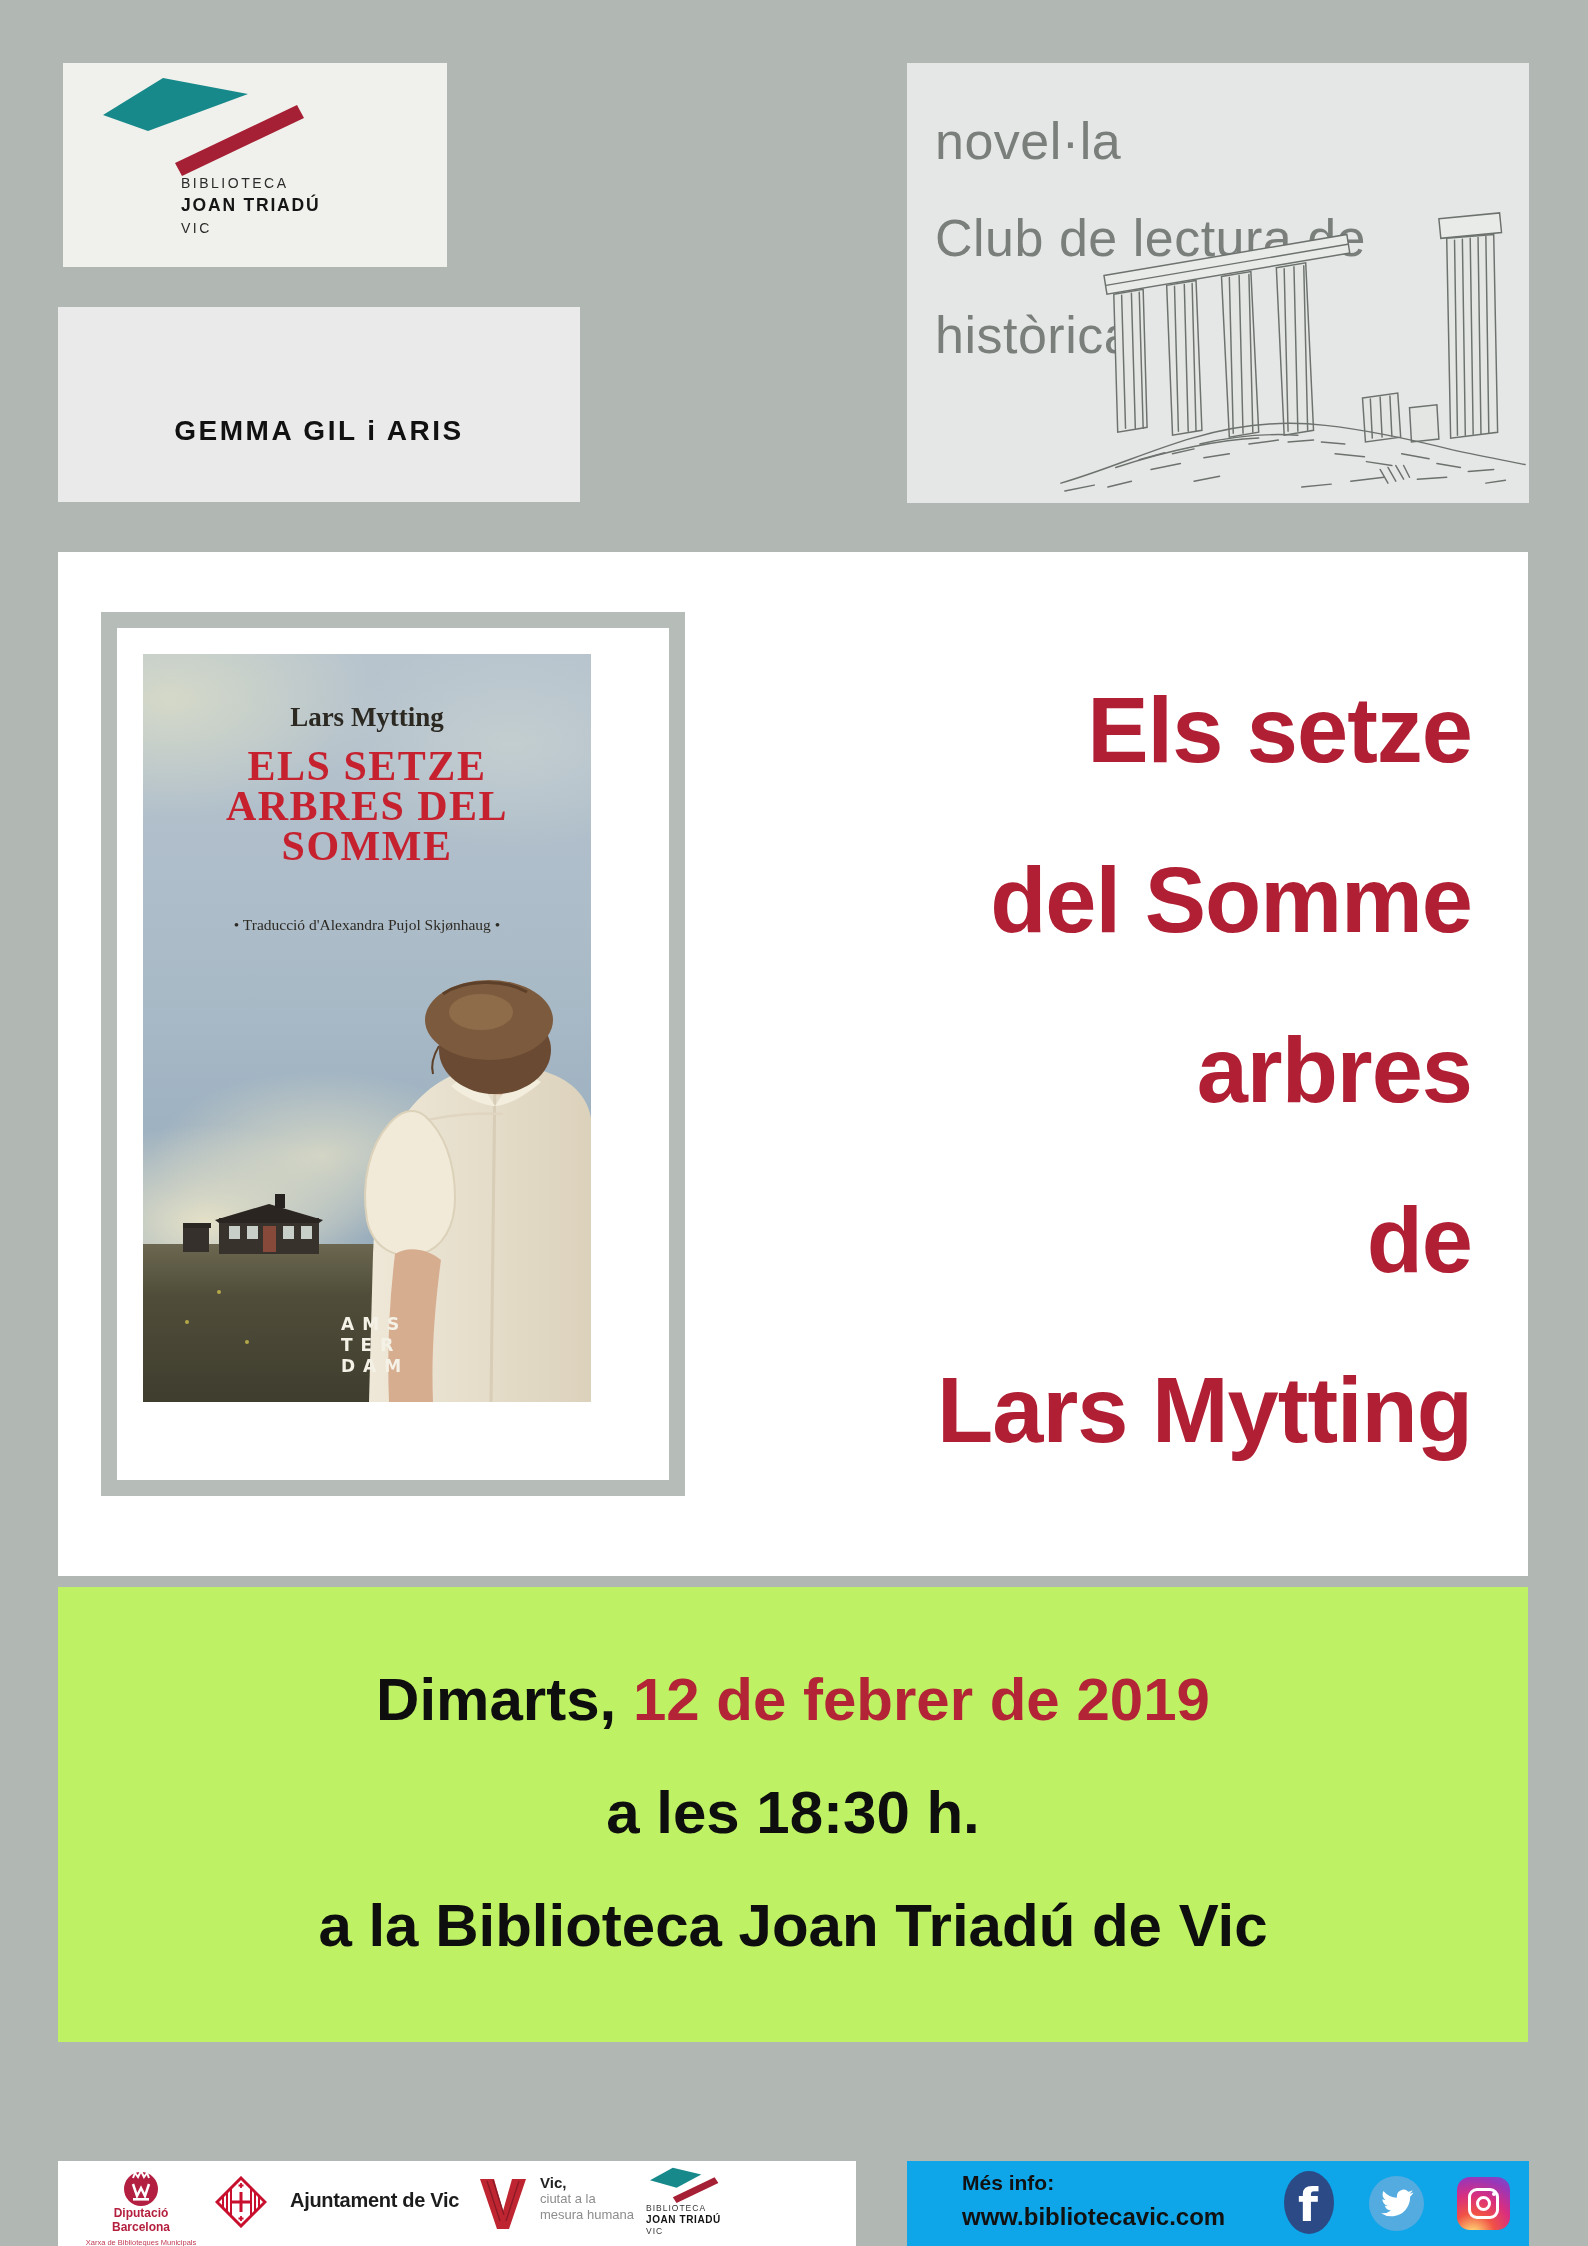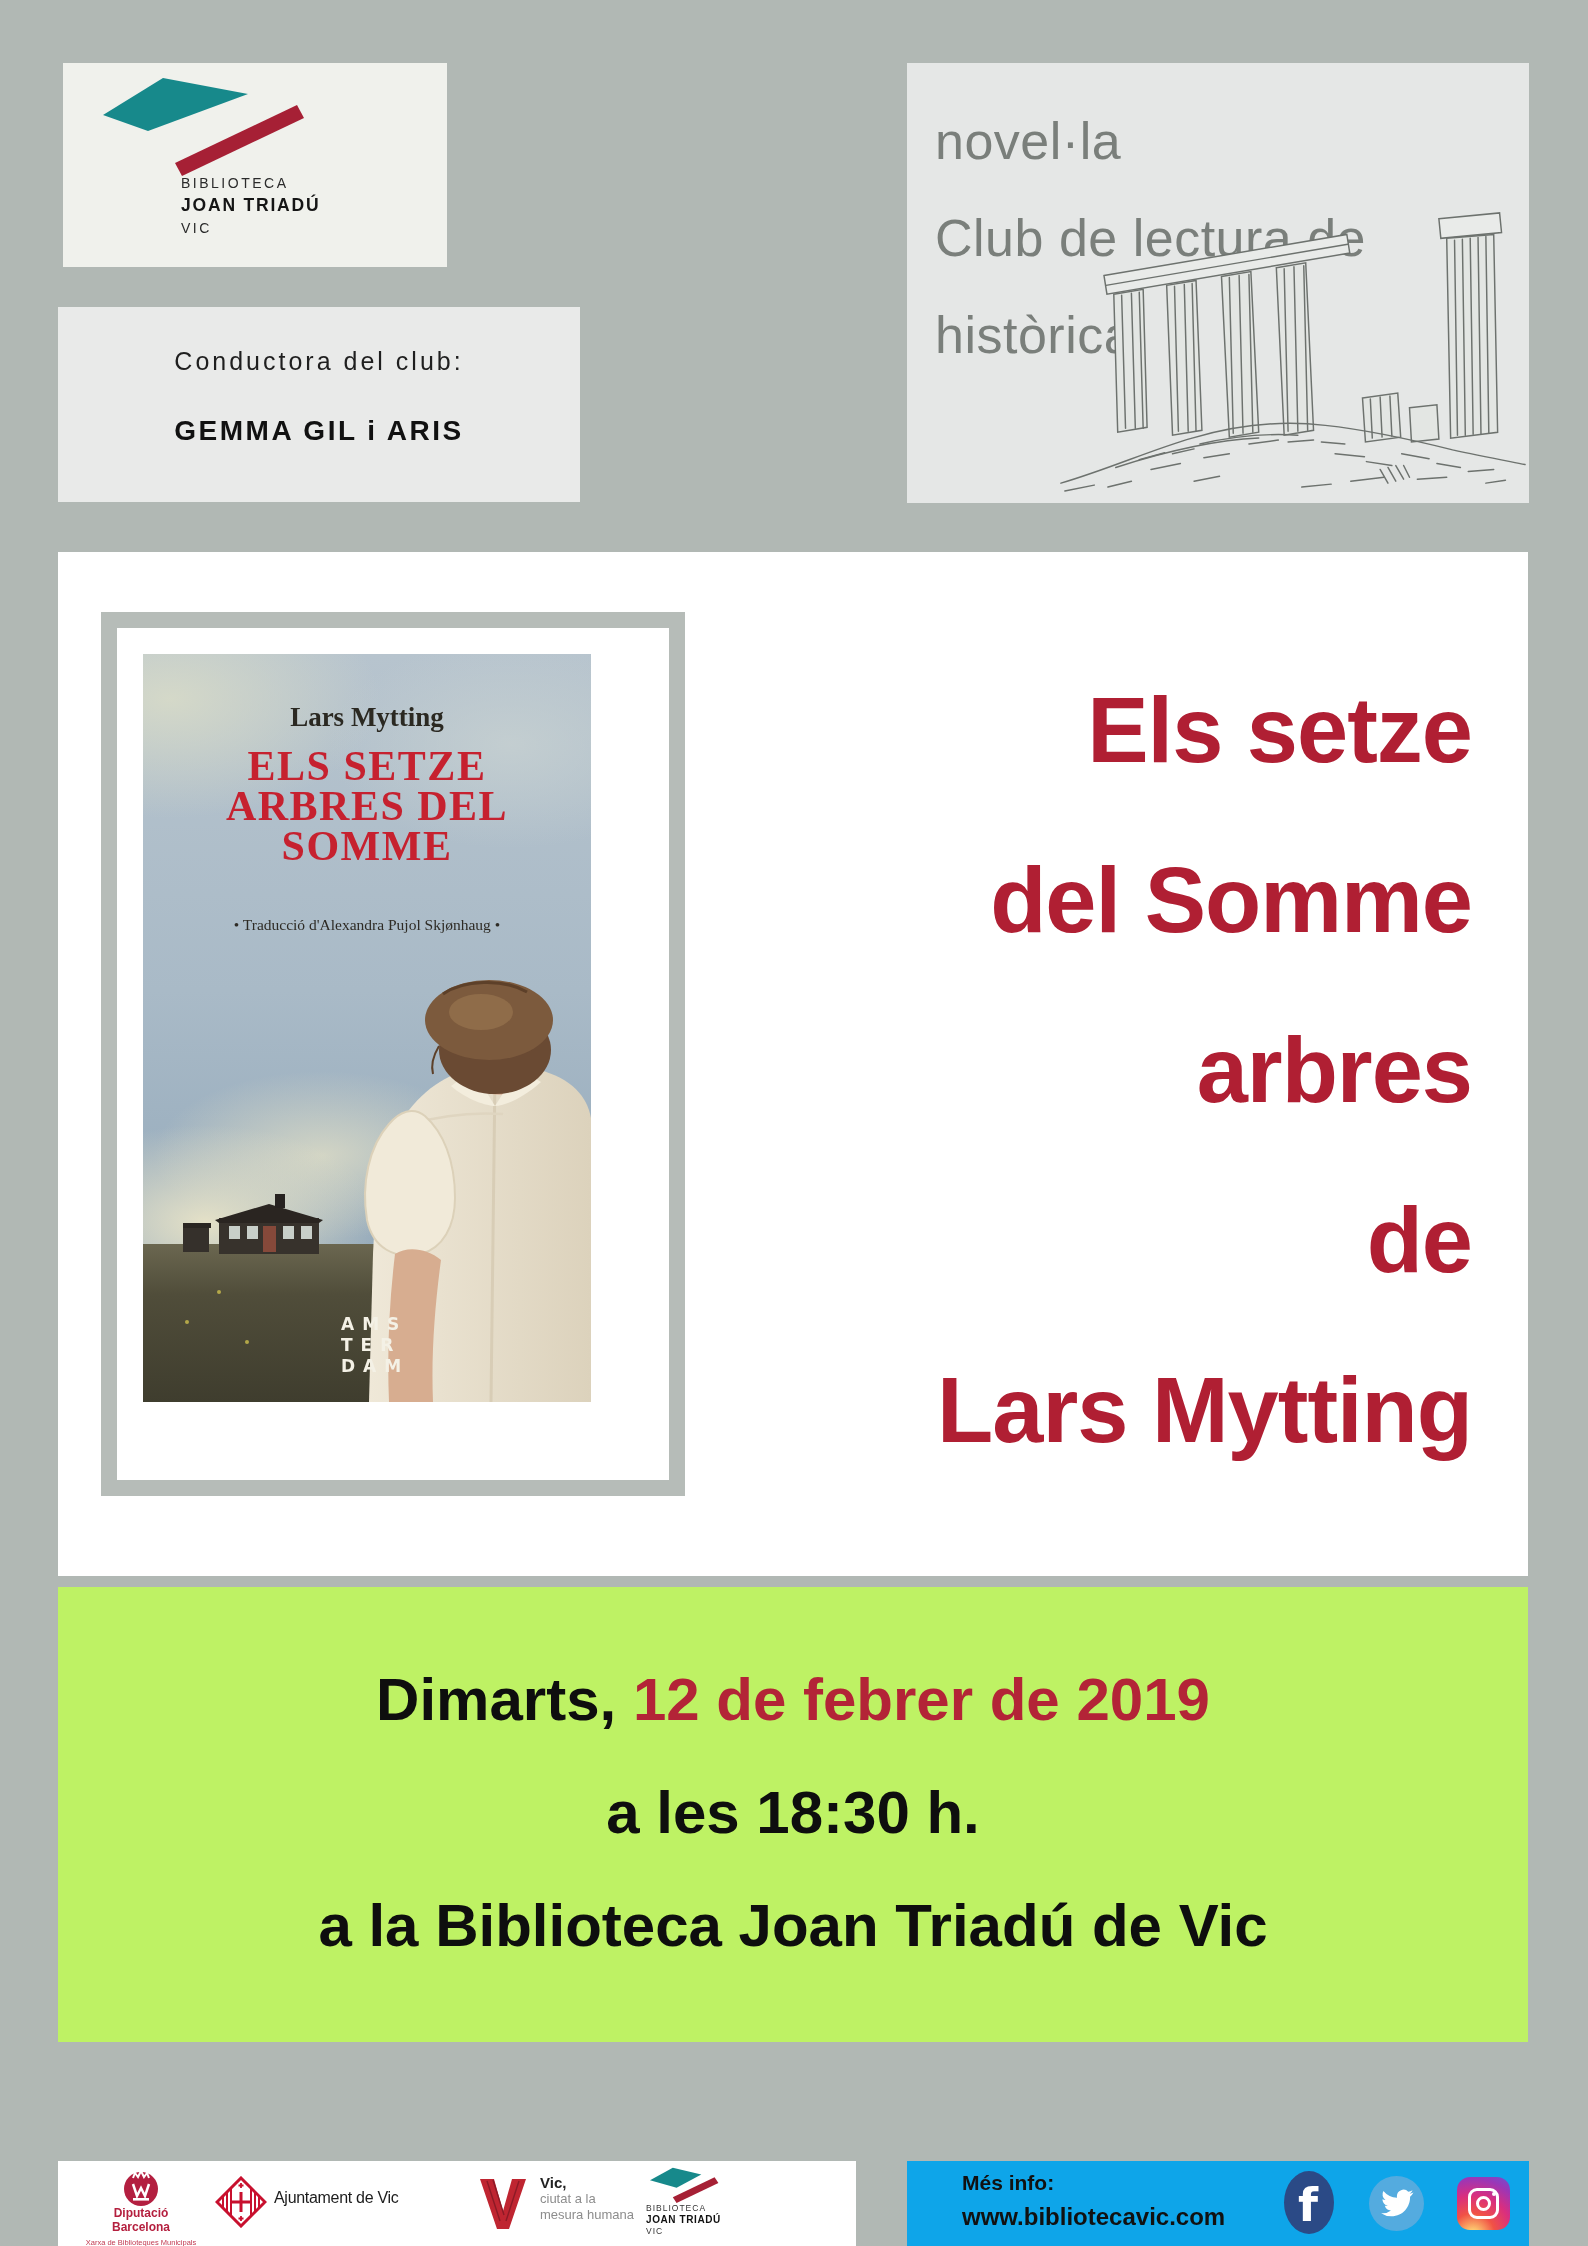--- a/index.html
+++ b/index.html
@@ -65,21 +65,21 @@
   
   .footer-left{left:58px;top:2161px;width:798px;height:85px;background:#fff;}
   .footer-right{left:907px;top:2161px;width:622px;height:85px;background:#0ea5e9;}
 
   .dipu{left:8px;top:4px;width:150px;text-align:center;}
   .dipu-mark{width:44px;height:42px;display:block;margin:0 auto;}
   .dipu-name{font-size:12px;font-weight:bold;color:#b41f3e;line-height:13.5px;}
   .dipu-net{margin-top:4px;font-size:7.5px;color:#c23b52;text-decoration:underline;}
 
   .ajunt-svg{left:157px;top:15px;width:52px;height:52px;}
-  .ajunt-label{left:216px;top:28px;font-size:16px;font-weight:normal;letter-spacing:-0.3px;color:#1c1c1c;}
+  .ajunt-label{left:232px;top:28px;font-size:20px;font-weight:bold;letter-spacing:-0.3px;color:#1c1c1c;}
 
   .vic-svg{left:420px;top:16px;width:50px;height:54px;}
   .vic-text{left:482px;top:14px;line-height:16px;font-size:13px;color:#8d8d8d;}
   .vic-name{font-size:15px;font-weight:bold;color:#222;}
 
   .triadu-mini{left:588px;top:4px;width:130px;}
   .tri-svg{width:84px;height:38px;display:block;}
   .tri-l1,.tri-l3{font-size:8.5px;letter-spacing:1px;color:#333;line-height:11px;}
   .tri-l2{font-size:10px;font-weight:bold;letter-spacing:.6px;color:#111;line-height:12px;}
 
@@ -108,21 +108,20 @@
       <polygon points="78,90 200,32 207,45 85,103" fill="#a62035"></polygon>
     </svg>
     <div class="abs logo-text">
       <div class="logo-l1">BIBLIOTECA</div>
       <div class="logo-l2">JOAN TRIADÚ</div>
       <div class="logo-l3">VIC</div>
     </div>
   </div>
 
   <div class="abs conductora-box">
-    <div class="abs cond-label">Conductora del club:</div>
     <div class="abs cond-name">GEMMA GIL i ARIS</div>
   </div>
 
   <div class="abs club-box">
     <div class="abs club-lines">
       <div>novel·la</div>
       <div>Club de lectura de</div>
       <div>històrica</div>
     </div>
     <svg class="abs ruins" viewBox="0 0 480 310">

